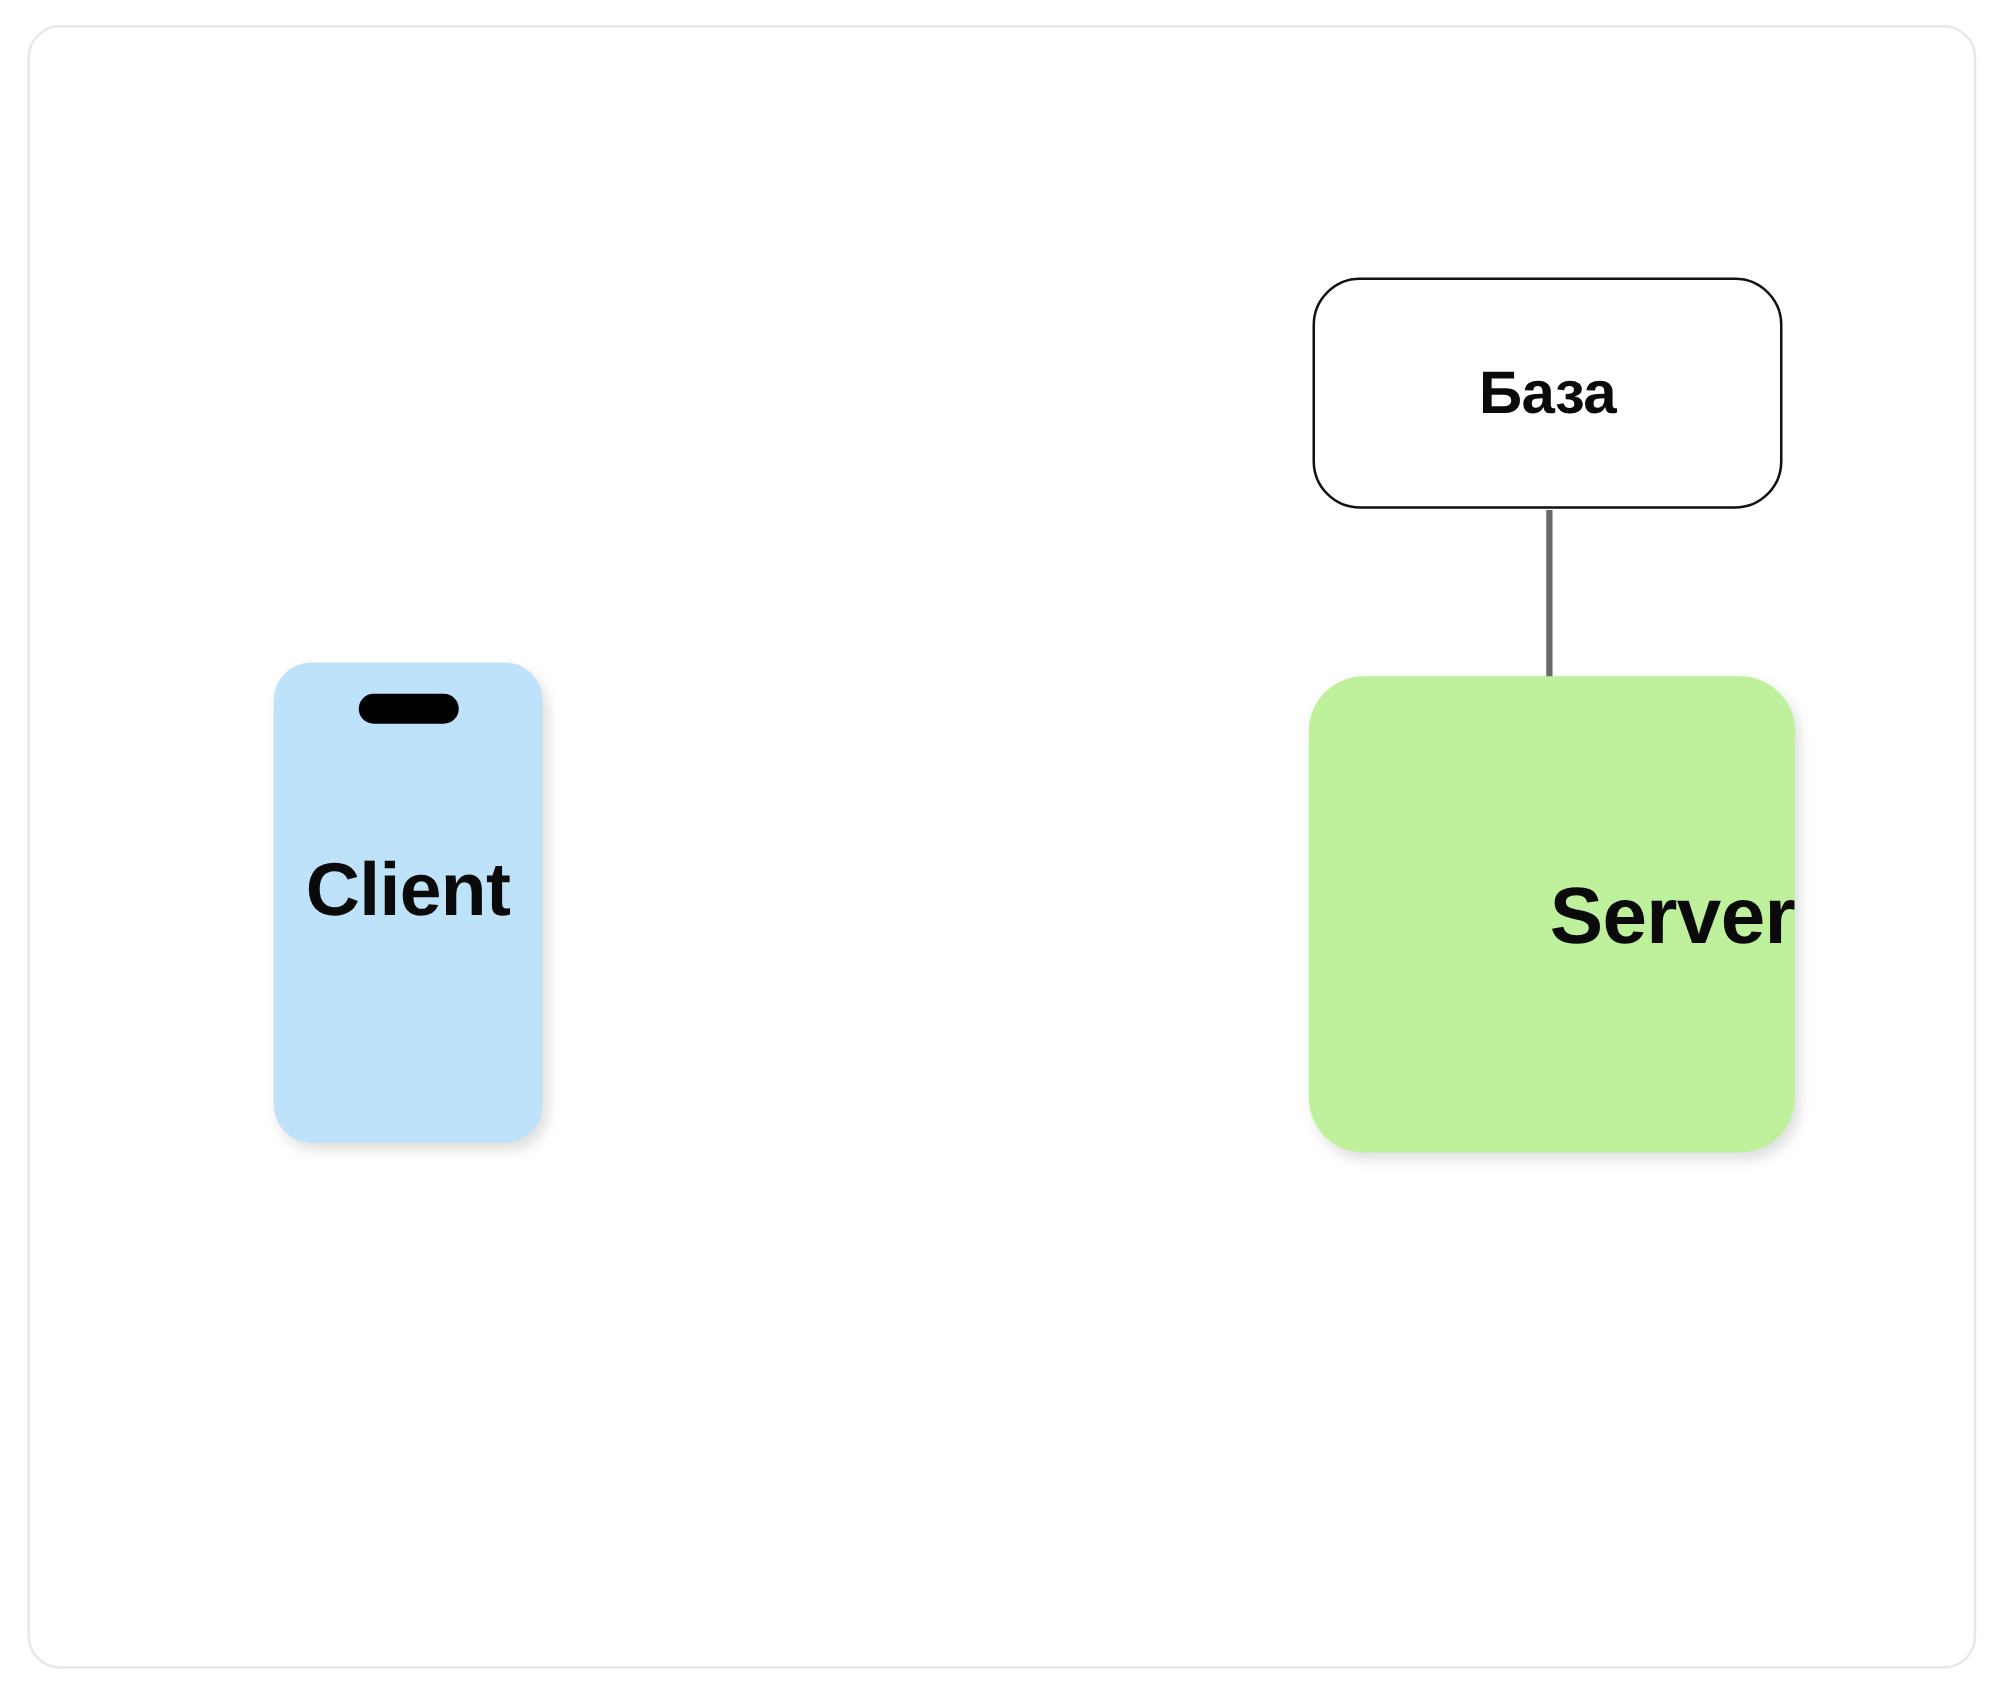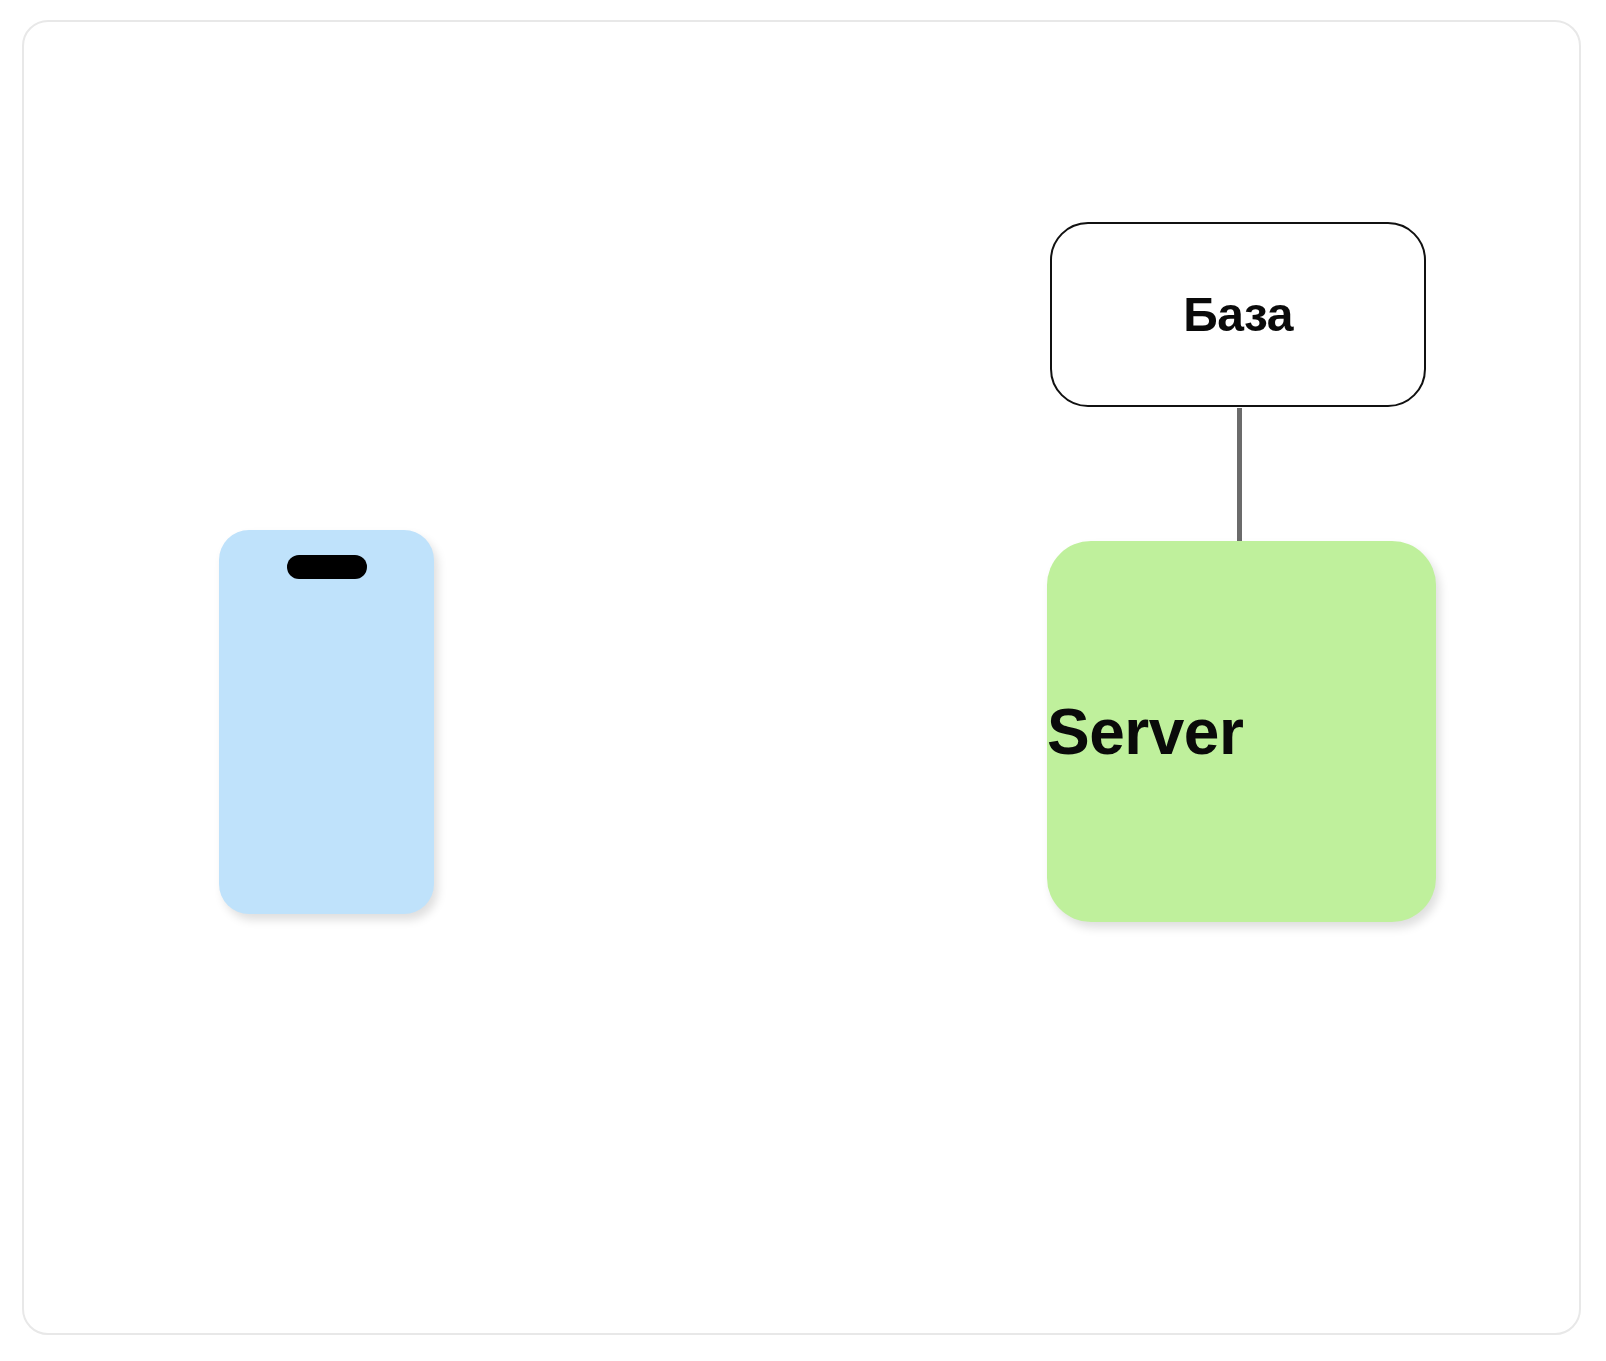--- a/index.html
+++ b/index.html
@@ -67,21 +67,21 @@
     left: 1023px;
     top: 519px;
     width: 389px;
     height: 381px;
     background: #bff09c;
     border-radius: 44px;
     box-shadow: 4px 6px 10px rgba(0,0,0,0.13);
     box-sizing: border-box;
     display: flex;
     align-items: center;
-    justify-content: flex-start;
+    justify-content: flex-end;
   }
   #server-label {
     font-size: 64px;
     font-weight: bold;
     color: #0a0a0a;
     letter-spacing: -0.5px;
     line-height: 1;
   }
 
   
@@ -118,20 +118,21 @@
     background: #6b6b6b;
   }
 </style>
 </head>
 <body>
 
 <div id="diagram-canvas">
 
   <div id="node-client">
     <div id="client-notch"></div>
+    <div id="client-label">Client</div>
   </div>
 
   <div id="node-database">
     <div class="db-line">База</div>
   </div>
 
   <div id="edge-db-server"></div>
 
   <div id="node-server">
     <div id="server-label">Server</div>

